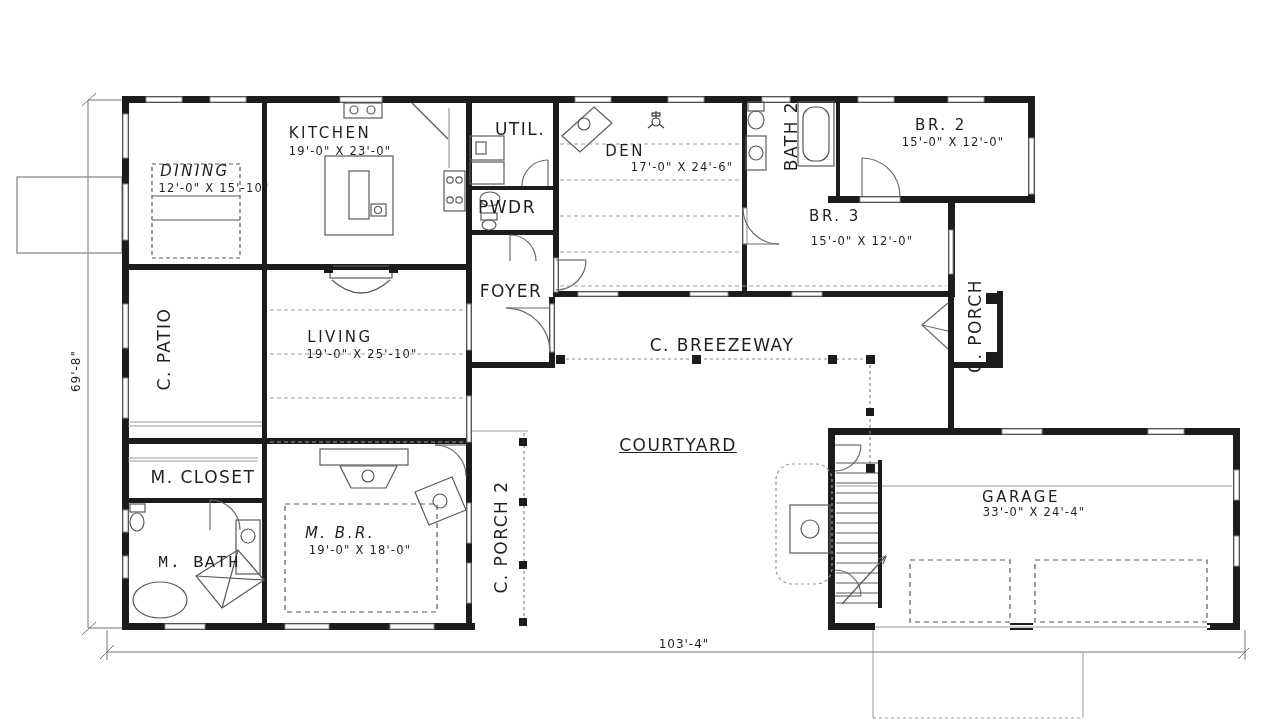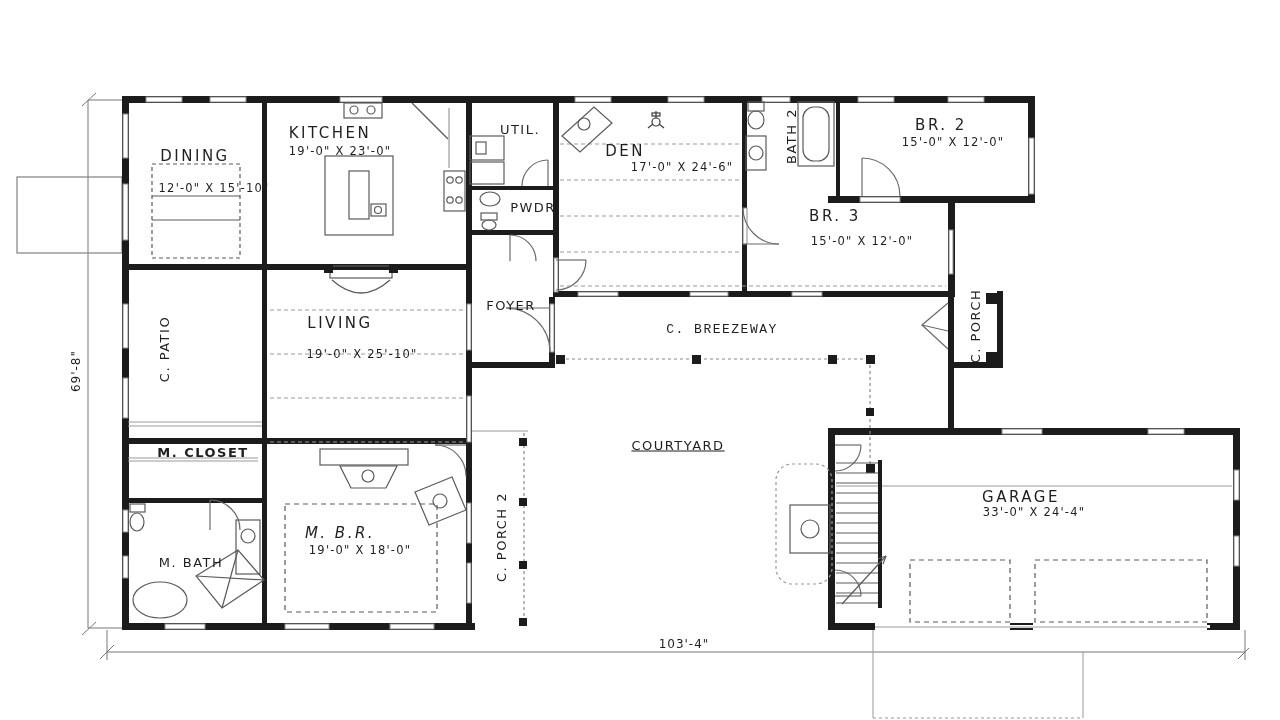--- a/index.html
+++ b/index.html
@@ -3,21 +3,21 @@
 <meta charset="utf-8">
 <style>
   html,body{margin:0;padding:0;background:#ffffff;}
   .plan{position:relative;width:1249px;height:720px;background:#ffffff;overflow:hidden;
         font-family:"DejaVu Sans",sans-serif;color:#1c1c1c;margin-top:8px;}
   .plan svg{position:absolute;left:0;top:0;}
   .lbl{position:absolute;white-space:nowrap;transform:translate(-50%,-50%);
        color:#1f1f1f;text-transform:uppercase;}
   .room-label{font-size:15px;letter-spacing:2.5px;font-weight:500;}
   .room-dims{font-size:11.5px;letter-spacing:1.2px;}
-  .small-label{font-size:13px;letter-spacing:1.5px;font-weight:500;}
+  .small-label{font-size:17px;letter-spacing:1.5px;font-weight:500;}
   .vlabel{writing-mode:vertical-rl;transform:translate(-50%,-50%) rotate(180deg);}
   .dim-label{font-size:12px;letter-spacing:1px;}
 </style>
 </head>
 <body>
 
 <div class="plan">
 
 <svg width="1280" height="720" viewBox="0 0 1280 720">
 
@@ -295,53 +295,53 @@
       <rect x="790" y="497" width="40" height="48"></rect>
       <circle cx="810" cy="521" r="9"></circle>
       <rect x="776" y="456" width="56" height="120" rx="16" stroke-dasharray="3 3" stroke="#999"></rect>
     </g>
   </g>
 </svg>
 
   <div class="lbl room-label" style="left:330px;top:125px;">KITCHEN</div>
   <div class="lbl room-dims" style="left:340px;top:143px;">19'-0" X 23'-0"</div>
 
-  <div class="lbl room-label" style="left:195px;top:148px;">DINING</div>
+  <div class="lbl room-label" style="left:195px;top:163px;font-style:italic;">DINING</div>
   <div class="lbl room-dims" style="left:214px;top:180px;">12'-0" X 15'-10"</div>
 
   <div class="lbl small-label" style="left:520px;top:121px;">UTIL.</div>
-  <div class="lbl small-label" style="left:533px;top:199px;">PWDR</div>
+  <div class="lbl small-label" style="left:507px;top:199px;">PWDR</div>
 
   <div class="lbl room-label" style="left:625px;top:143px;">DEN</div>
   <div class="lbl room-dims" style="left:682px;top:159px;">17'-0" X 24'-6"</div>
 
   <div class="lbl small-label vlabel" style="left:791px;top:128px;">BATH 2</div>
 
   <div class="lbl room-label" style="left:941px;top:117px;">BR. 2</div>
   <div class="lbl room-dims" style="left:953px;top:134px;">15'-0" X 12'-0"</div>
 
   <div class="lbl room-label" style="left:835px;top:208px;text-align:center;">BR. 3</div>
   <div class="lbl room-dims" style="left:862px;top:233px;">15'-0" X 12'-0"</div>
 
   <div class="lbl small-label vlabel" style="left:164px;top:341px;">C. PATIO</div>
 
-  <div class="lbl room-label" style="left:340px;top:315px;">LIVING</div>
+  <div class="lbl room-label" style="left:340px;top:329px;">LIVING</div>
   <div class="lbl room-dims" style="left:362px;top:346px;">19'-0" X 25'-10"</div>
 
-  <div class="lbl small-label" style="left:511px;top:297px;">FOYER</div>
-
-  <div class="lbl small-label" style="left:722px;top:321px;font-family:Liberation Mono, monospace;">C. BREEZEWAY</div>
+  <div class="lbl small-label" style="left:511px;top:283px;">FOYER</div>
+
+  <div class="lbl small-label" style="left:722px;top:337px;">C. BREEZEWAY</div>
 
   <div class="lbl small-label vlabel" style="left:975px;top:318px;">C. PORCH</div>
 
   <div class="lbl small-label" style="left:678px;top:437px;text-decoration:underline;">COURTYARD</div>
 
-  <div class="lbl small-label" style="left:203px;top:444px;font-weight:bold;">M. CLOSET</div>
-
-  <div class="lbl small-label" style="left:191px;top:554px;">M. BATH</div>
+  <div class="lbl small-label" style="left:203px;top:469px;">M. CLOSET</div>
+
+  <div class="lbl small-label" style="left:199px;top:554px;font-family:Liberation Mono, monospace;">M. BATH</div>
 
   <div class="lbl room-label" style="left:340px;top:525px;font-style:italic;">M. B.R.</div>
   <div class="lbl room-dims" style="left:360px;top:542px;">19'-0" X 18'-0"</div>
 
   <div class="lbl small-label vlabel" style="left:501px;top:529px;">C. PORCH 2</div>
 
   <div class="lbl room-label" style="left:1021px;top:489px;text-align:right;">GARAGE</div>
   <div class="lbl room-dims" style="left:1034px;top:504px;">33'-0" X 24'-4"</div>
 
   <div class="lbl dim-label vlabel" style="left:76px;top:363px;">69'-8"</div>

